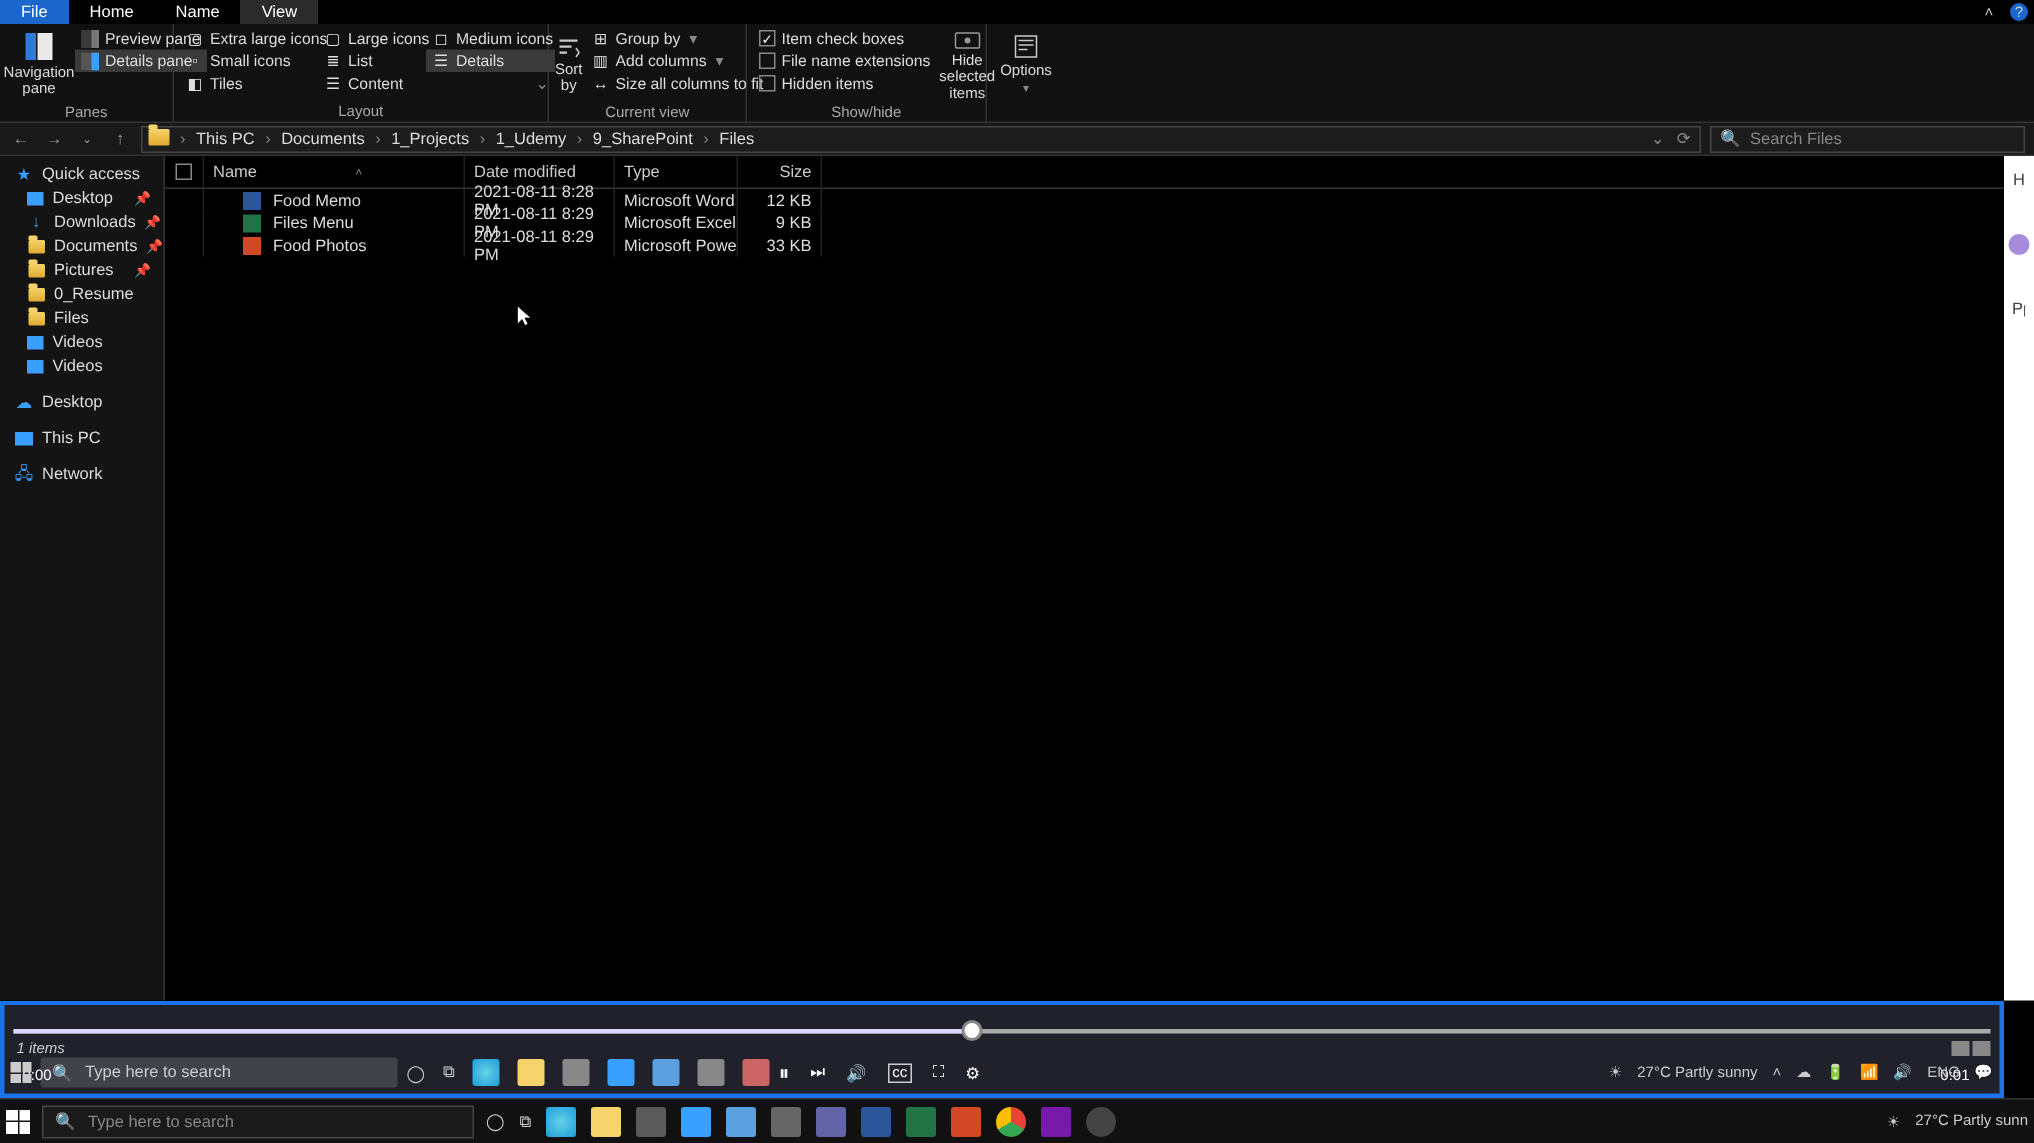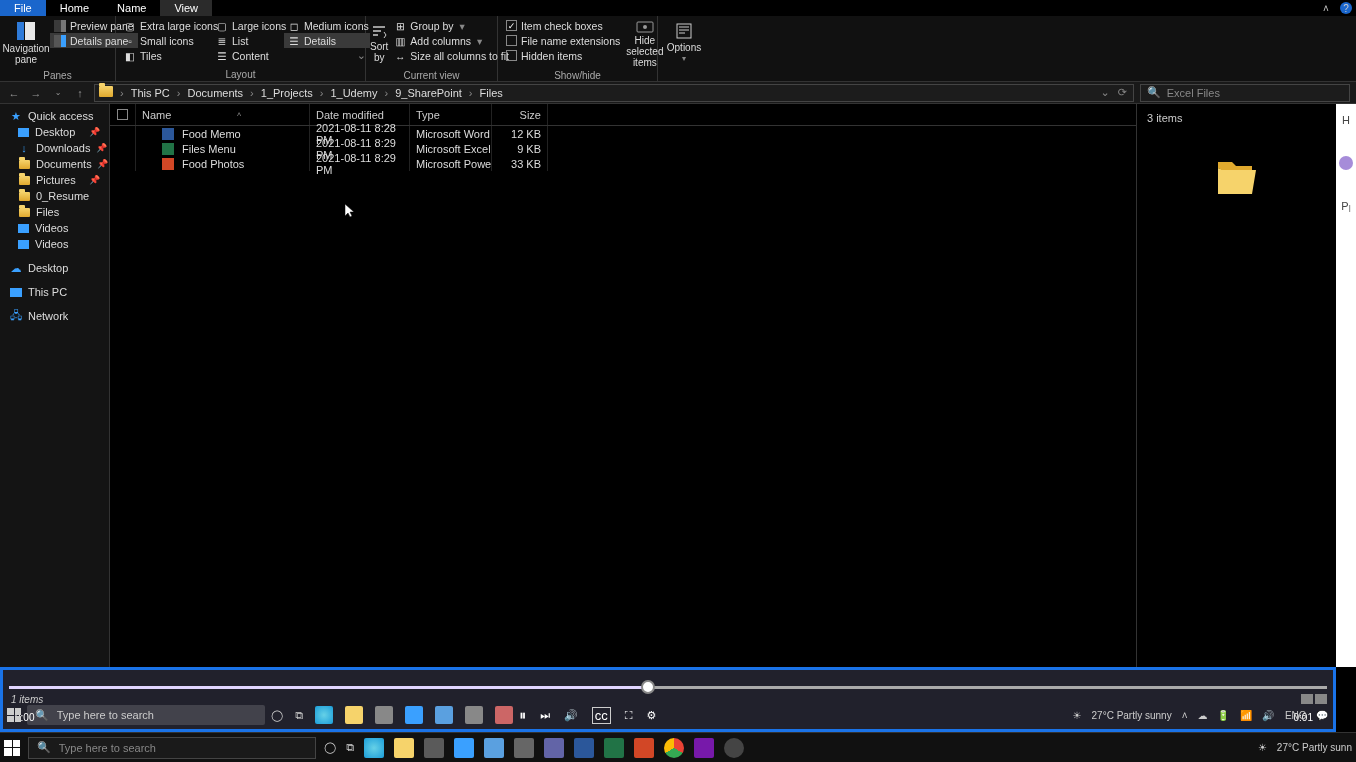--- a/index.html
+++ b/index.html
@@ -277,21 +277,21 @@
     <span class="crumb">9_SharePoint</span>
       <span class="crumb-sep">›</span>
     <span class="crumb">Files</span>
     <div class="addr-end">
       <span>⌄</span>
       <span>⟳</span>
     </div>
   </div>
   <div class="search">
     <span>🔍</span>
-    <span>Excel Files</span>
+    <span>Search Files</span>
   </div>
 </div>
 
 <div class="main">
   <div class="sidebar">
     <div class="side-item root">
         <span class="side-ico" style="color:#3aa0ff">★</span>
         <span>Quick access</span>
       </div>
     <div class="side-item">
@@ -394,29 +394,20 @@
       <div class="col name">
           <span class="file-ico" style="background:#d24726"></span>
           <span>Food Photos</span>
         </div>
       <div class="col date">2021-08-11 8:29 PM</div>
       <div class="col type" style="overflow:hidden;white-space:nowrap">Microsoft PowerP...</div>
       <div class="col size">33 KB</div>
     </div>
   </div>
 
-  <div class="details">
-    <div class="details-count">3 items</div>
-    <div class="folder-thumb">
-      <svg width="46" height="46" viewBox="0 0 46 46">
-        <path d="M4 14 L4 40 L38 40 L42 16 L10 16 Z" fill="#f6d36b"></path>
-        <path d="M4 14 L4 8 L18 8 L22 12 L38 12 L38 16 L8 16 Z" fill="#e0a92e"></path>
-      </svg>
-    </div>
-  </div>
 
   <div class="right-strip">
     <span>H</span>
     <span style="width:14px;height:14px;border-radius:50%;background:#a68cd9"></span>
     <span>P<span style="font-size:8px">|</span></span>
   </div>
 </div>
 
 <div style="position:absolute;left:345px;top:204px;width:10px;height:14px;pointer-events:none">
   <svg width="10" height="14">
@@ -458,21 +449,21 @@
       <span class="vico" style="background:#3aa0ff"></span>
       <span class="vico" style="background:#5aa0e0"></span>
       <span class="vico" style="background:#888"></span>
       <span class="vico" style="background:#c66"></span>
     </div>
 
     <div style="display:flex;gap:14px;align-items:center;color:#fff">
       <span style="font-size:14px">⏸</span>
       <span>⏭</span>
       <span>🔊</span>
-      <span style="border:1px solid #ccc;font-size:13px;padding:0 2px">cc</span>
+      <span style="border:1px solid #ccc;font-size:10px;padding:0 2px">cc</span>
       <span>⛶</span>
       <span>⚙</span>
     </div>
     <div class="vright">
       <span>☀</span>
       <span>27°C  Partly sunny</span>
       <span>˄</span>
       <span>☁</span>
       <span>🔋</span>
       <span>📶</span>

